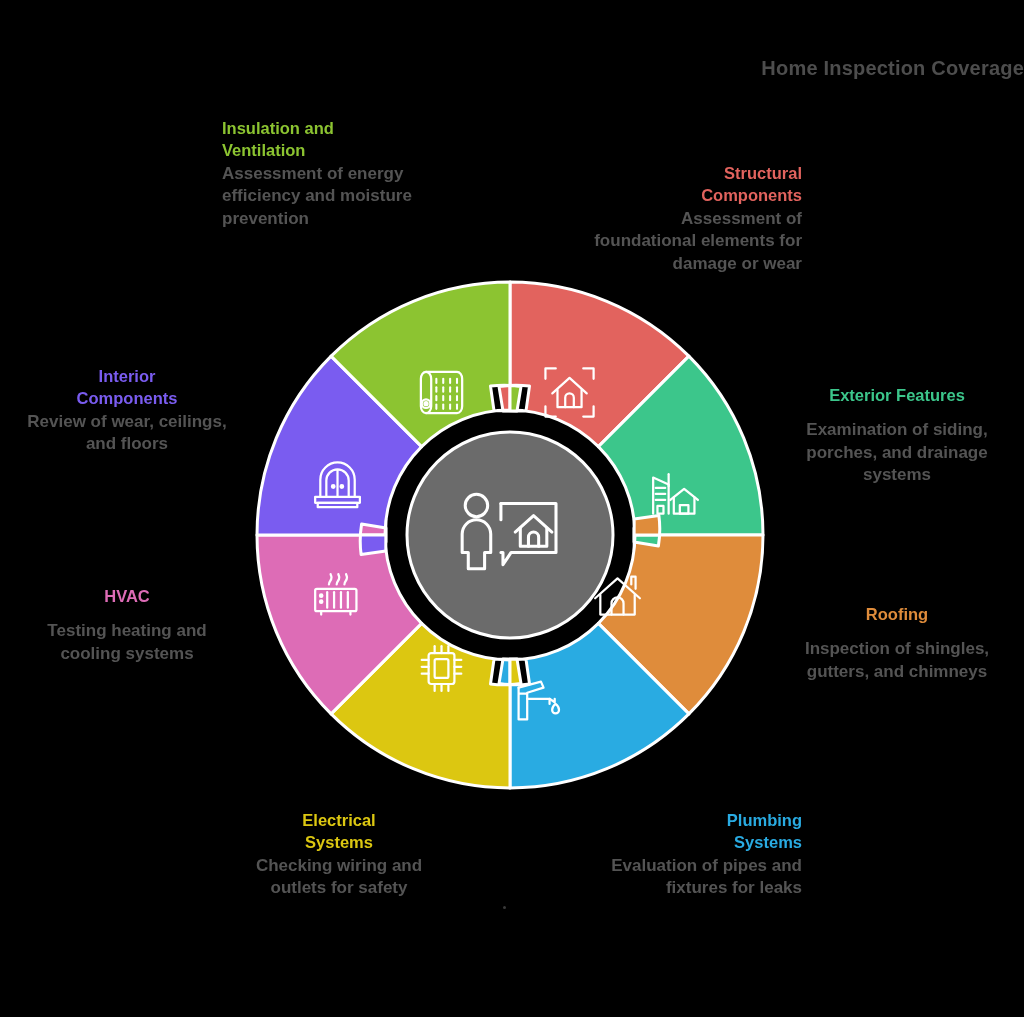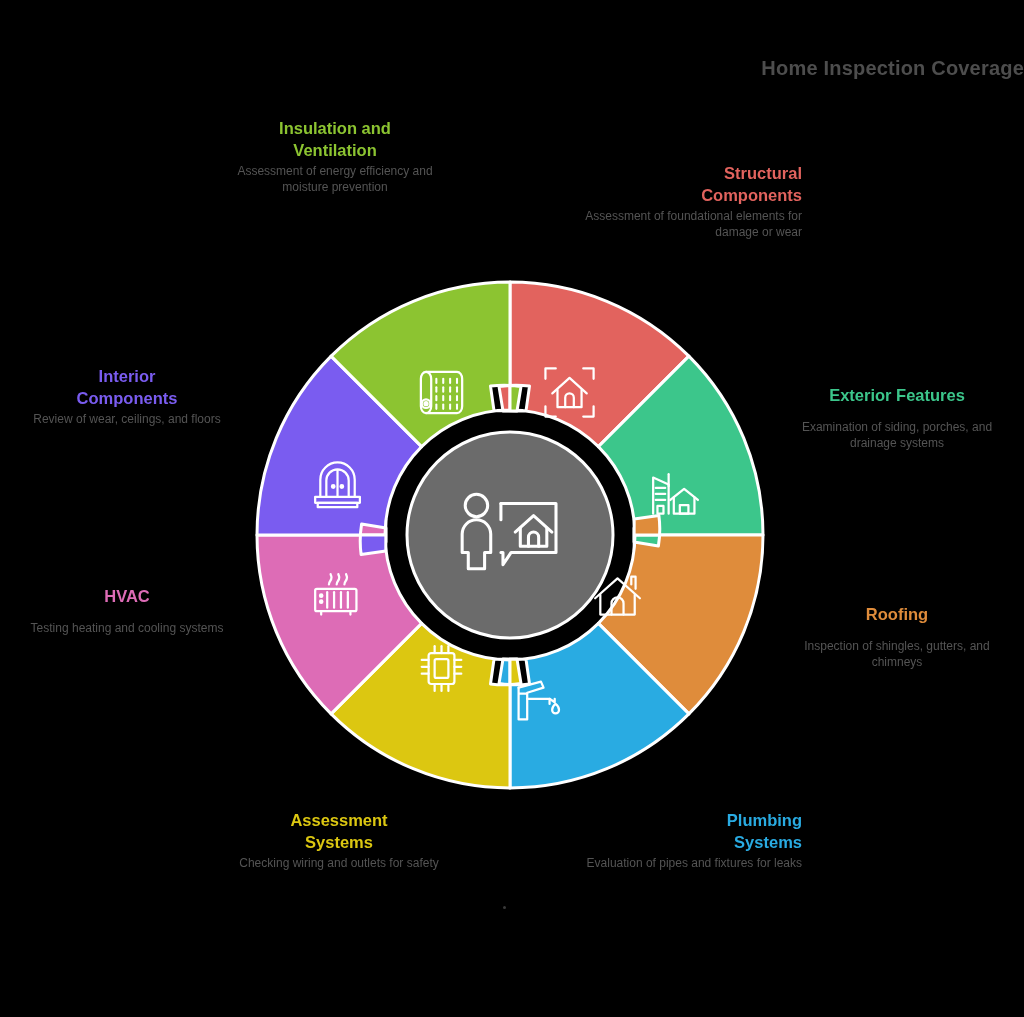--- a/index.html
+++ b/index.html
@@ -22,25 +22,25 @@
   .wheel{position:absolute;left:254px;top:279px;width:512px;height:512px;}
   .wheel svg{display:block;width:512px;height:512px;overflow:visible;}
 
   
   .label{position:absolute;color:#545454;}
   .label .ttl{
     font-weight:700;font-size:16.5px;line-height:1.32;
     margin:0 0 1px 0;
   }
   .label .desc{
-    font-size:12px;line-height:1.34;color:#545454;font-weight:400;
+    font-size:17px;line-height:1.34;color:#545454;font-weight:700;
   }
 
   
-  .l-insulation{left:222px;top:118px;width:226px;text-align:center;}
+  .l-insulation{left:222px;top:118px;width:226px;}
   .l-structural{left:576px;top:118px;width:226px;text-align:right;margin-top:45px;}
   .l-exterior  {left:786px;top:385px;width:222px;text-align:center;}
   .l-roofing   {left:786px;top:604px;width:222px;text-align:center;}
   .l-plumbing  {left:576px;top:810px;width:226px;text-align:right;}
   .l-electrical{left:226px;top:810px;width:226px;text-align:center;}
   .l-hvac      {left:18px;top:586px;width:218px;text-align:center;}
   .l-interior  {left:18px;top:366px;width:218px;text-align:center;}
 
   .dot{
     position:absolute;left:503px;top:906px;width:3px;height:3px;
@@ -314,21 +314,21 @@
   <div class="label l-plumbing">
     <div class="ttl" style="color:#29abe2">
       <span>Plumbing</span><br>
       <span>Systems</span>
     </div>
     <div class="desc">Evaluation of pipes and fixtures for leaks</div>
   </div>
 
   <div class="label l-electrical">
     <div class="ttl" style="color:#dcc711">
-      <span>Assessment</span><br>
+      <span>Electrical</span><br>
       <span>Systems</span>
     </div>
     <div class="desc">Checking wiring and outlets for safety</div>
   </div>
 
   <div class="label l-hvac">
     <div class="ttl" style="color:#dd6cb6;margin-bottom:12px">HVAC</div>
     <div class="desc">Testing heating and cooling systems</div>
   </div>
 

